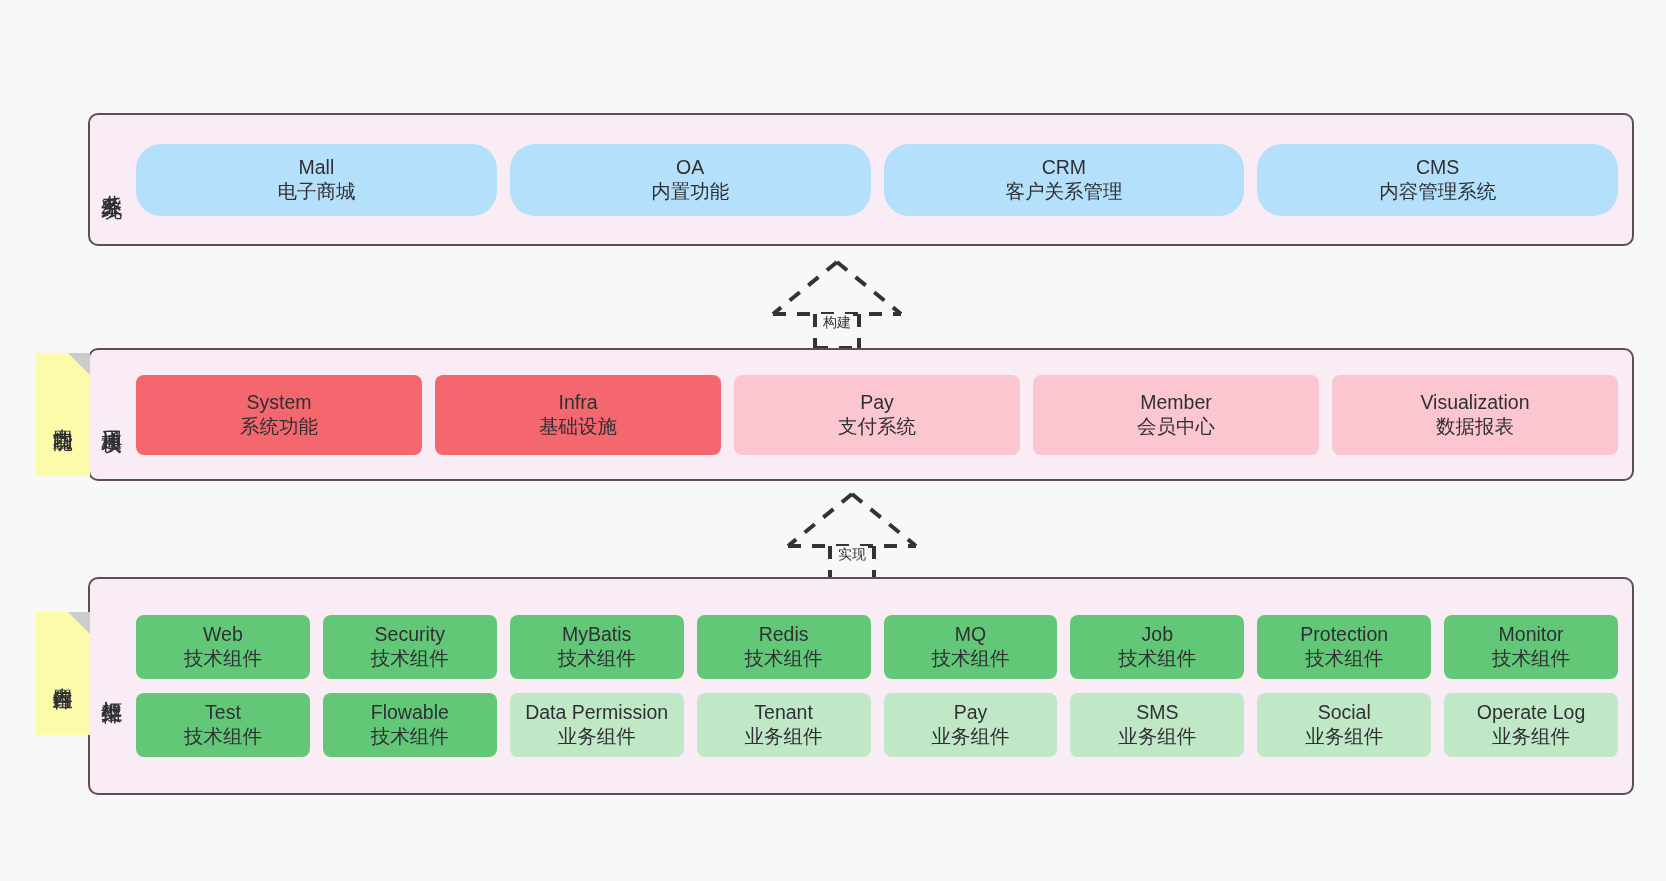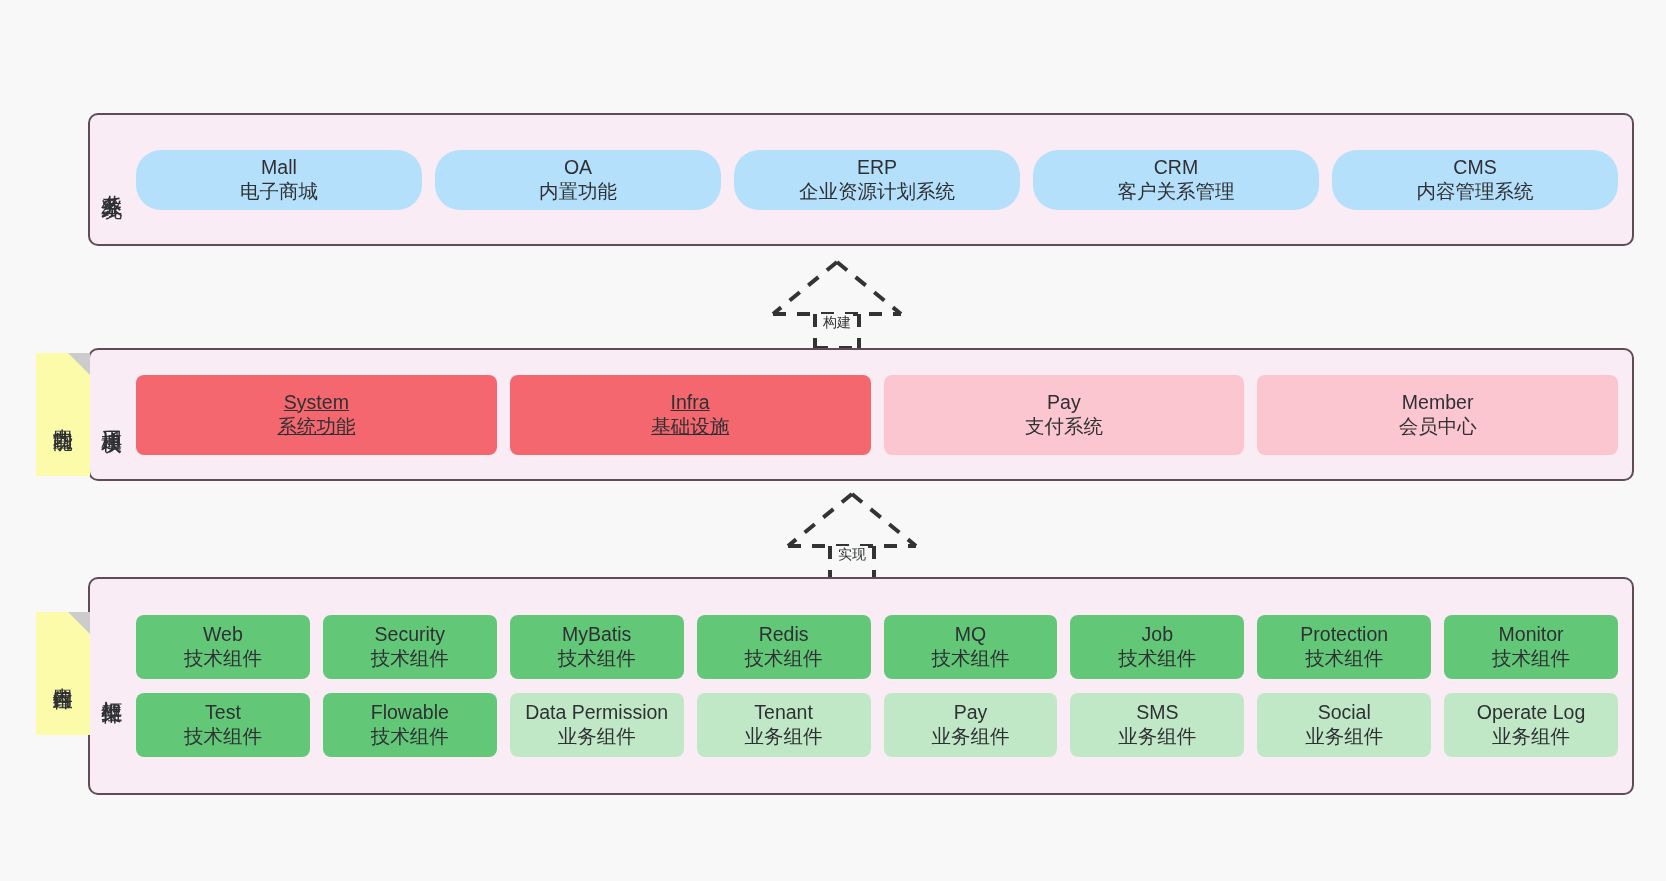--- a/index.html
+++ b/index.html
@@ -66,31 +66,31 @@
     text-align: center;
     font-size: 19.5px;
     line-height: 1.22;
     color: #2e3033;
     padding: 4px 6px;
   }
   .node .en { white-space: normal; }
   .node .cn { white-space: nowrap; }
 
   .n-blue   { background: #b5e0fb; }
-  .n-red    { background: #f4676e; text-decoration: underline; }
+  .n-red    { background: #f4676e; }
   .n-pink   { background: #fcc6d0; }
   .n-green  { background: #62c878; }
   .n-lgreen { background: #c0e8c6; }
 
   
   #layer-business { left: 88px;  top: 113px; width: 1546px; height: 133px; }
   #layer-common   { left: 88px;  top: 348px; width: 1546px; height: 133px; }
   #layer-frame    { left: 88px;  top: 577px; width: 1546px; height: 218px; }
 
-  #layer-business .node { height: 60px; border-radius: 25px; }
+  #layer-business .node { height: 72px; border-radius: 25px; }
   #layer-common   .node { height: 80px; }
   #layer-frame    .node { height: 64px; }
 
   
   .note {
     position: absolute;
     width: 54px;
     background: #fbfbaa;
     box-sizing: border-box;
     display: flex;
@@ -144,24 +144,20 @@
   <div class="layer-title">业务系统</div>
   <div class="layer-body">
     <div class="row" id="row-business">
         <div class="node n-blue">
           <span class="en">Mall</span>
           <span class="cn">电子商城</span>
         </div>
         <div class="node n-blue">
           <span class="en">OA</span>
           <span class="cn">内置功能</span>
-        </div>
-        <div class="node n-blue">
-          <span class="en">ERP</span>
-          <span class="cn">企业资源计划系统</span>
         </div>
         <div class="node n-blue">
           <span class="en">CRM</span>
           <span class="cn">客户关系管理</span>
         </div>
         <div class="node n-blue">
           <span class="en">CMS</span>
           <span class="cn">内容管理系统</span>
         </div>
       </div>
@@ -196,20 +192,24 @@
           <span class="cn">基础设施</span>
         </div>
         <div class="node n-pink">
           <span class="en">Pay</span>
           <span class="cn">支付系统</span>
         </div>
         <div class="node n-pink">
           <span class="en">Member</span>
           <span class="cn">会员中心</span>
         </div>
+        <div class="node n-pink">
+          <span class="en">Visualization</span>
+          <span class="cn">数据报表</span>
+        </div>
       </div>
   </div>
 </div>
 
 <div class="connector" id="connector-impl">
   <svg width="160" height="92" viewBox="0 0 160 92" fill="none" xmlns="http://www.w3.org/2000/svg">
     <path d="M80 4 L16 56" stroke="#333333" stroke-width="4" stroke-dasharray="13 11" fill="none"></path>
     <path d="M80 4 L144 56" stroke="#333333" stroke-width="4" stroke-dasharray="13 11" fill="none"></path>
     <path d="M16 56 L144 56" stroke="#333333" stroke-width="4" stroke-dasharray="13 11" fill="none"></path>
     <path d="M58 56 L58 92" stroke="#333333" stroke-width="4" stroke-dasharray="13 11" fill="none"></path>

